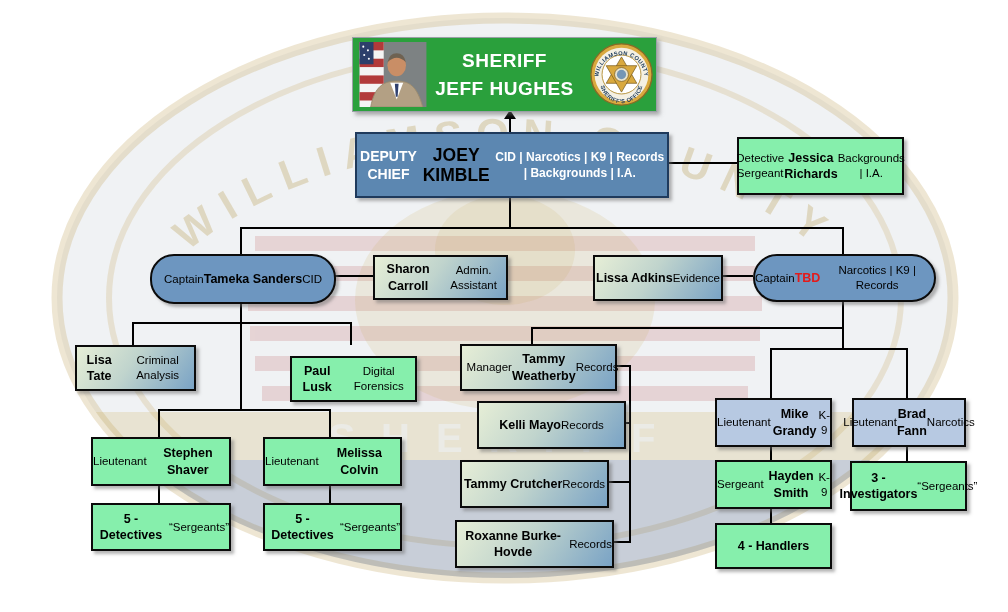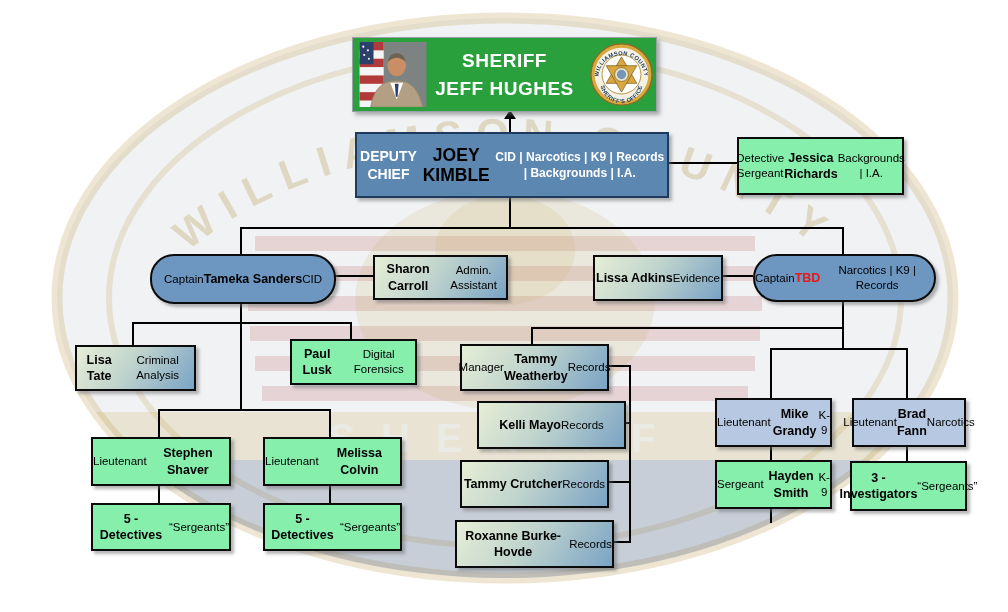--- a/index.html
+++ b/index.html
@@ -42,22 +42,22 @@
   #deputy .name-lg{color:#000;font-weight:bold;font-size:17.5px;line-height:1.15;}
   #deputy .units{color:#fff;font-weight:bold;font-size:12px;margin-top:2px;}
 
   
   #jessica{left:737px;top:137px;width:163px;height:54px;}
   #sanders{left:150px;top:254px;width:182px;height:46px;}
   #sharon{left:373px;top:255px;width:131px;height:41px;}
   #lissa{left:593px;top:255px;width:126px;height:42px;}
   #tbdbox{left:753px;top:254px;width:179px;height:44px;}
   #tate{left:75px;top:345px;width:117px;height:42px;}
-  #lusk{left:290px;top:339px;width:123px;height:42px;}
-  #tina{left:460px;top:344px;width:145px;height:43px;}
+  #lusk{left:290px;top:356px;width:123px;height:42px;}
+  #tina{left:460px;top:344px;width:145px;height:43px;padding-left:8px;}
   #kelli{left:477px;top:401px;width:145px;height:44px;}
   #tammy{left:460px;top:460px;width:145px;height:44px;}
   #roxanne{left:455px;top:520px;width:155px;height:44px;}
   #shaver{left:91px;top:437px;width:136px;height:45px;}
   #colvin{left:263px;top:437px;width:135px;height:45px;}
   #det1{left:91px;top:503px;width:136px;height:44px;}
   #det2{left:263px;top:503px;width:135px;height:44px;}
   #grandy{left:715px;top:398px;width:113px;height:45px;}
   #fann{left:852px;top:398px;width:110px;height:45px;}
   #hayden{left:715px;top:460px;width:113px;height:45px;}
@@ -279,19 +279,22 @@
     <span class="name">Brad Fann</span>
     <span class="detail">Narcotics</span>
   </div>
 
   <div id="hayden" class="node light">
     <span class="rank">Sergeant</span>
     <span class="name">Hayden Smith</span>
     <span class="detail">K-9</span>
   </div>
 
+  <div id="handlers" class="node light">
+    <span class="name">4 - Handlers</span>
+  </div>
 
   <div id="investigators" class="node light">
     <span class="name">3 - Investigators</span>
     <span class="detail">“Sergeants”</span>
   </div>
 
 </div>
 
 </body></html>

